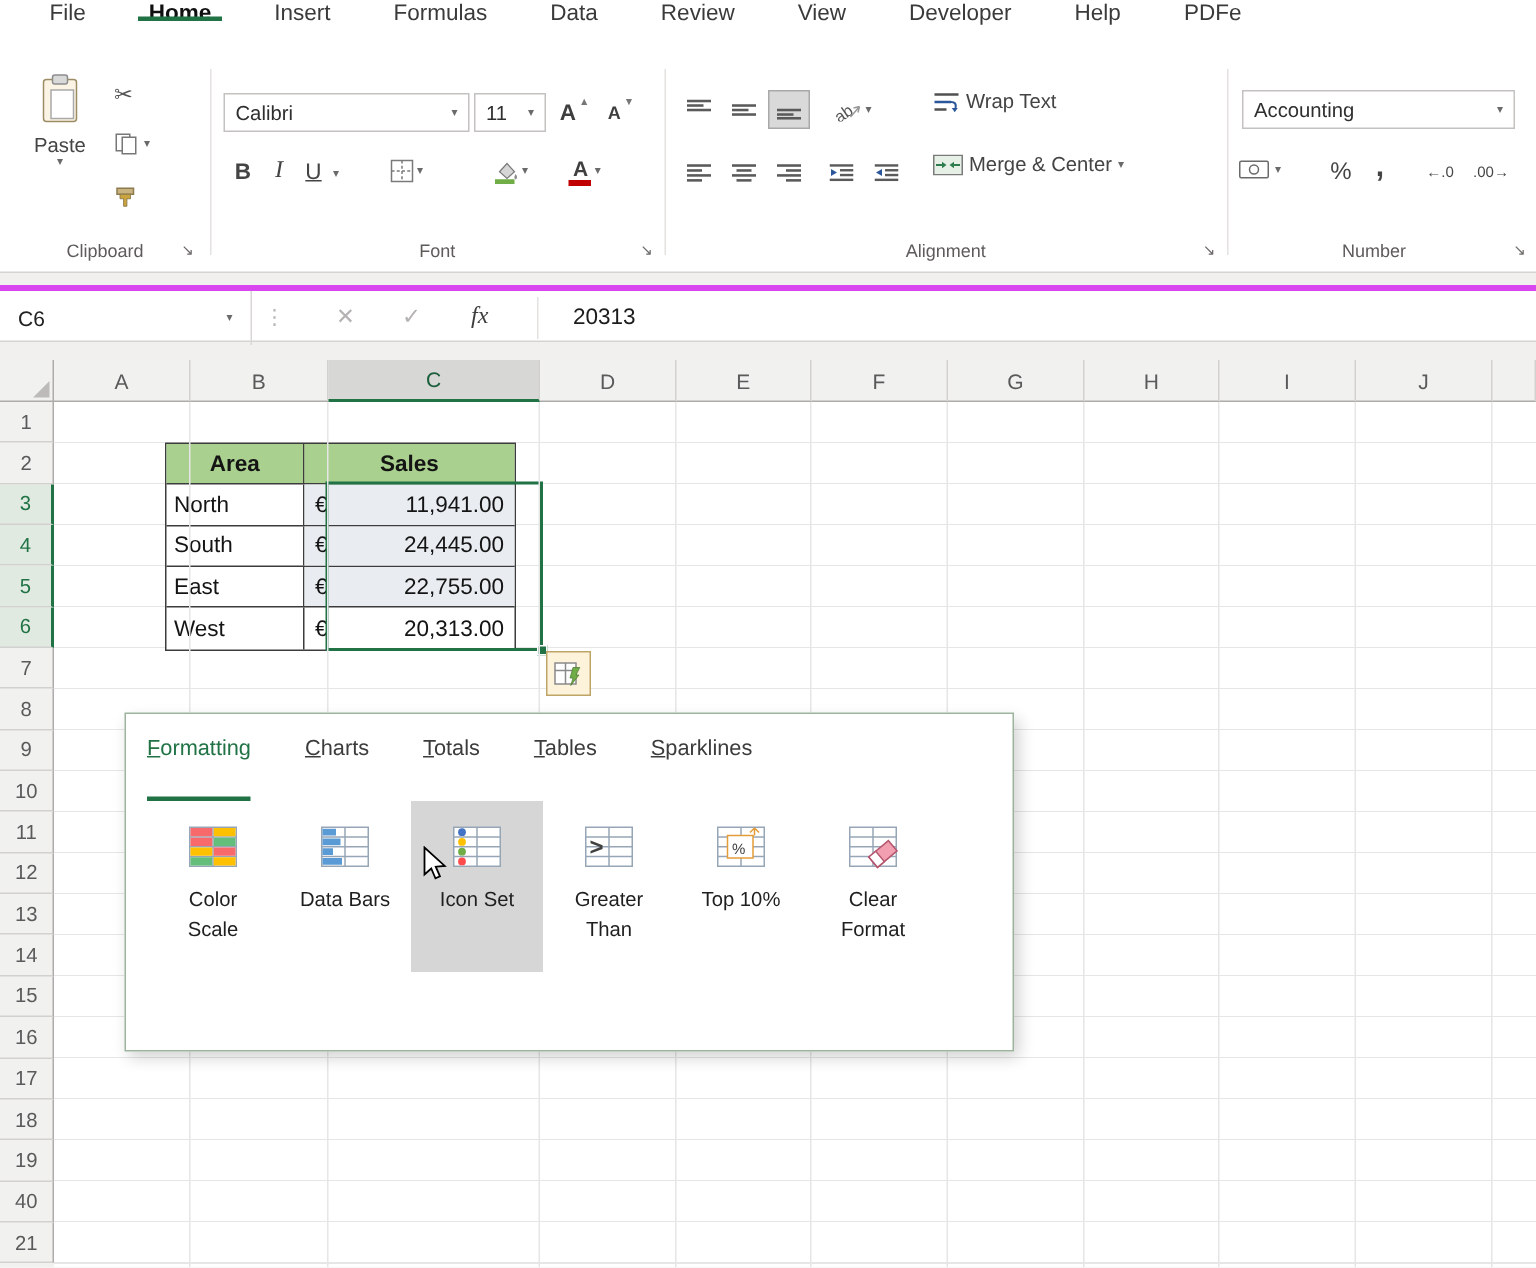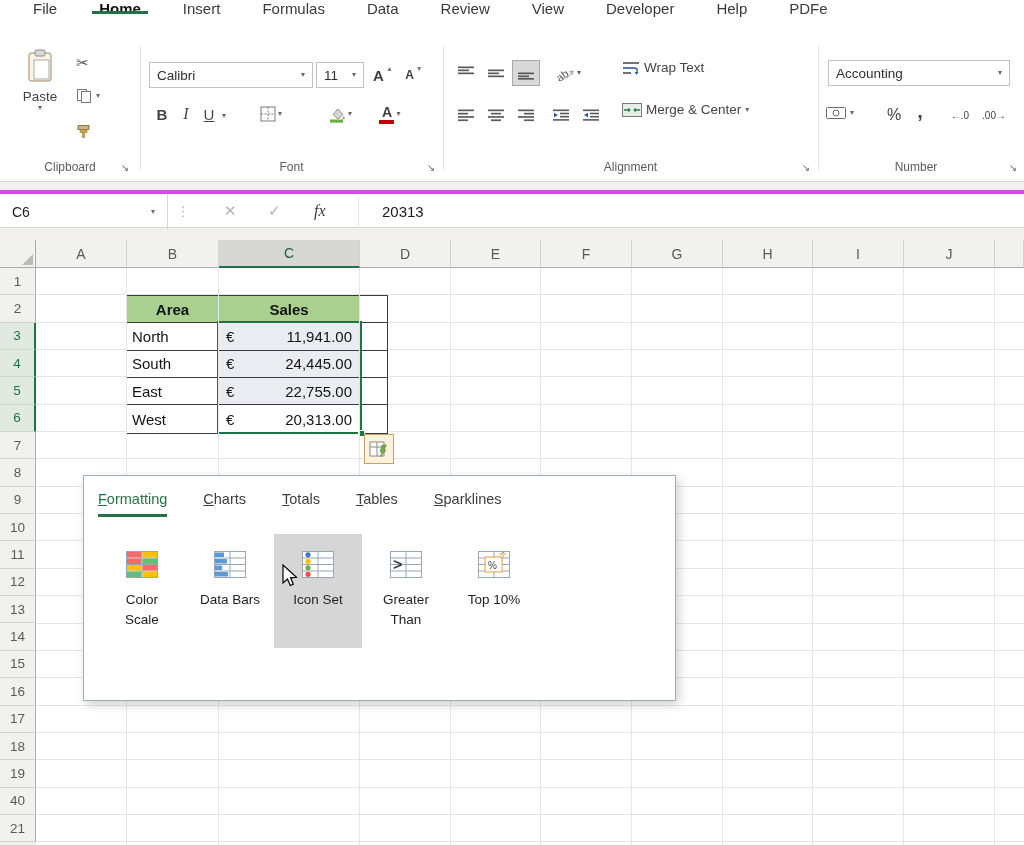--- a/index.html
+++ b/index.html
@@ -42,35 +42,35 @@
 .corner::after{content:"";position:absolute;right:2px;bottom:2px;border-style:solid;border-width:0 0 11px 11px;border-color:transparent transparent #bdbbb9 transparent}
 .colhdrs{position:absolute;left:36px;top:0;width:988px;height:28px;display:flex;background:#f1f1f0}
 .colh{display:flex;align-items:center;justify-content:center;font-size:14px;color:#5a5a5a;border-right:1px solid #d3d1cf;border-bottom:1px solid #aeacaa;height:28px}
 .colh.sel{background:#d7d7d6;border-bottom:2px solid #217346;color:#1c5f3c}
 .rowhdrs{position:absolute;left:0;top:28px;width:36px;height:577px;background:#f1f1f0;overflow:hidden}
 .rowh{height:27.35px;display:flex;align-items:center;justify-content:center;font-size:13.5px;color:#5a5a5a;border-bottom:1px solid #d3d1cf;border-right:1px solid #aeacaa}
 .rowh.sel{background:#e0eae1;color:#217346;border-right:2px solid #217346}
 .cells{position:absolute;left:36px;top:28px;width:988px;height:577px;background-image:repeating-linear-gradient(to bottom,transparent 0,transparent 26.35px,#e6e6e6 26.35px,#e6e6e6 27.35px)}
 .vline{position:absolute;top:0;height:577px;width:1px;background:#e6e6e6}
 
-.xl-table{position:absolute;left:90px;top:27px;width:262px;border:1px solid #3c3c3c;background:#fff}
+.xl-table{position:absolute;left:74px;top:27px;width:234px;border:1px solid #3c3c3c;background:#fff}
 .trow{display:flex;height:27.35px;border-bottom:1px solid #3c3c3c}
 .trow:last-child{border-bottom:none}
 .tc{display:flex;align-items:center;font-size:15px;color:#141414}
 .tc.b{width:92px;border-right:1px solid #3c3c3c;padding-left:5px}
 .tc.c{width:140px;padding:0 7px;justify-content:space-between}
 .tc.hd{justify-content:center;font-weight:700;padding:0}
 .tc.c.selfill{background:#e9edf2}
 .selbox{position:absolute;left:181px;top:53px;width:145px;height:113px;border:2px solid #217346;pointer-events:none}
 .handle{position:absolute;right:-5px;bottom:-5px;width:7px;height:7px;background:#217346;border:1px solid #fff}
 
 .qab{position:absolute;left:364px;top:434px;width:30px;height:30px;background:#fdf3da;border:1px solid #bfa468;display:flex;align-items:center;justify-content:center;z-index:6}
 .qa{position:absolute;left:83px;top:475px;width:593px;height:226px;background:#fff;border:1px solid #9cb49d;box-shadow:3px 4px 10px rgba(0,0,0,.18);z-index:7}
 .qa-tabs{display:flex;gap:36px;padding:15px 0 0 14px}
-.qa-tab{font-size:14.5px;color:#3c3c3c;padding-bottom:7px;cursor:default}
+.qa-tab{font-size:14.5px;color:#3c3c3c;padding-bottom:24px;cursor:default}
 .qa-tab.active{color:#217346;border-bottom:3px solid #217346}
 .qa-items{position:absolute;left:14px;top:58px;display:flex}
 .qa-item{width:88px;height:114px;text-align:center;padding-top:10px}
 .qa-item.hover{background:#d6d6d6}
 .qa-item .ic{width:40px;height:40px;margin:0 auto}
 .qa-item .lb{margin:6px auto 0;font-size:13.5px;color:#1f1f1f;line-height:1.45;max-width:66px}
 .qa-footer{position:absolute;left:14px;top:198px;font-size:13px;color:#3a3a3a}
 .cursor{position:absolute;left:281px;top:564px;z-index:9;pointer-events:none}
 </style>
 </head>
@@ -463,18 +463,32 @@
             <line x1="4.5" y1="14" x2="35.5" y2="14" stroke="#97a6b7"></line>
             <line x1="4.5" y1="20.5" x2="35.5" y2="20.5" stroke="#97a6b7"></line>
             <line x1="4.5" y1="27" x2="35.5" y2="27" stroke="#97a6b7"></line>
             <line x1="20" y1="7.5" x2="20" y2="33.5" stroke="#97a6b7"></line>
             <rect x="11" y="13" width="17" height="15" fill="#fff" stroke="#e49c39"></rect>
             <text x="14" y="25" font-size="10" fill="#404040">%</text>
             <path d="M29 13 l0 -5 m0 0 l-3 3 m3 -3 l3 3" stroke="#e49c39" fill="none"></path>
           </svg></div>
         <div class="lb">Top 10%</div>
       </div>
+      <div class="qa-item">
+        <div class="ic"><svg viewBox="0 0 40 40" width="40" height="40">
+            <rect x="4.5" y="7.5" width="31" height="26" fill="#fff" stroke="#97a6b7"></rect>
+            <line x1="4.5" y1="14" x2="35.5" y2="14" stroke="#97a6b7"></line>
+            <line x1="4.5" y1="20.5" x2="35.5" y2="20.5" stroke="#97a6b7"></line>
+            <line x1="4.5" y1="27" x2="35.5" y2="27" stroke="#97a6b7"></line>
+            <line x1="20" y1="7.5" x2="20" y2="33.5" stroke="#97a6b7"></line>
+            <g transform="rotate(-40 27 25)">
+              <rect x="18" y="20.5" width="17" height="9" fill="#f2a0b1" stroke="#b4556e"></rect>
+              <rect x="18" y="20.5" width="6" height="9" fill="#fff" stroke="#b4556e"></rect>
+            </g>
+          </svg></div>
+        <div class="lb">Clear Format</div>
+      </div>
     </div>
 </div>
 
 <svg class="cursor" width="18" height="24" viewBox="0 0 18 24">
   <path d="M2 1 L2 19 L6.5 15 L9.3 21.5 L12.3 20.2 L9.5 13.8 L15.5 13.3 Z" fill="#fff" stroke="#000" stroke-width="1.2"></path>
 </svg>
 
 </body></html>

